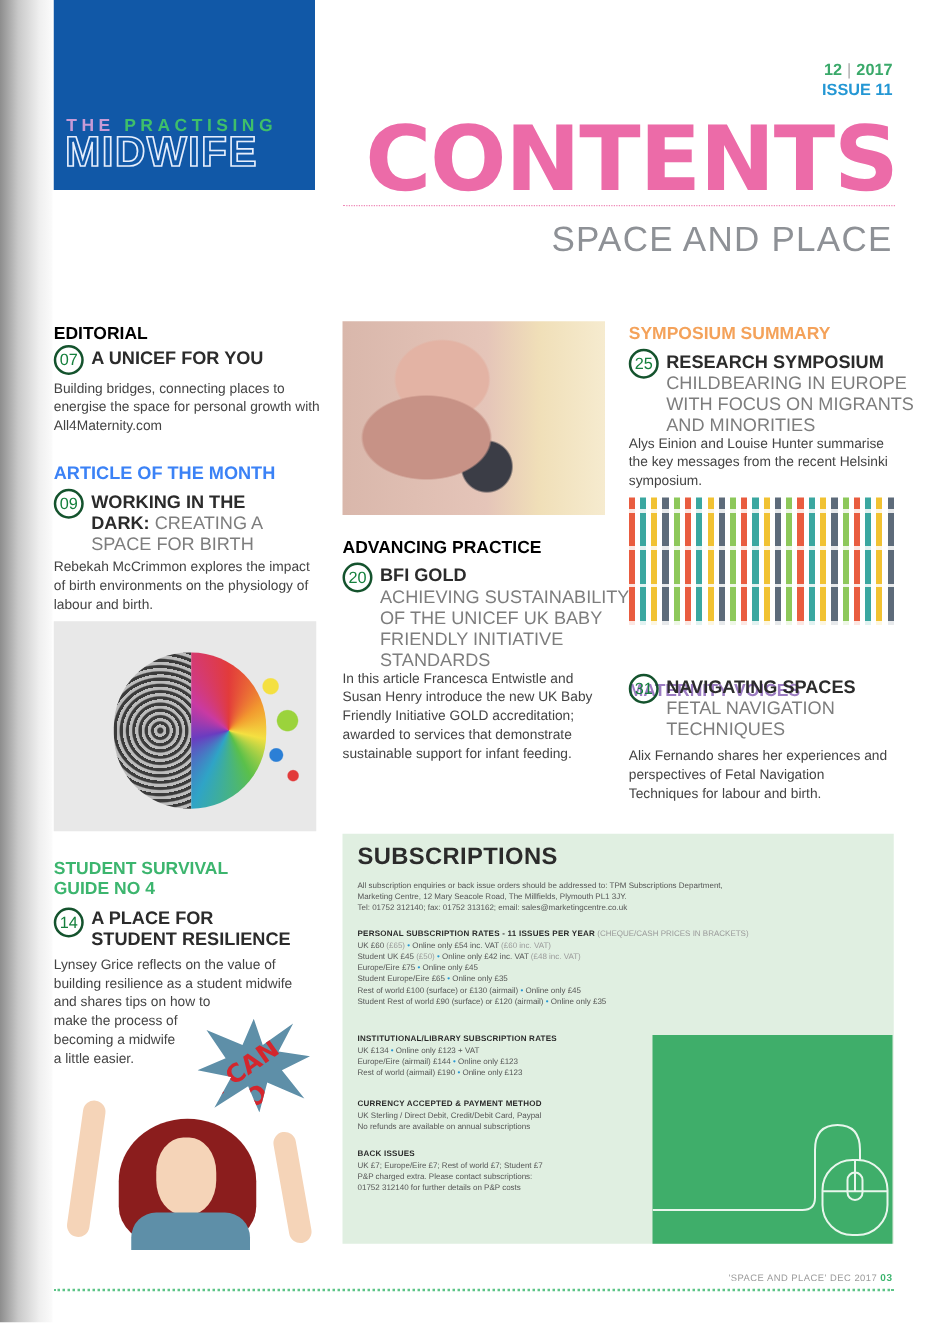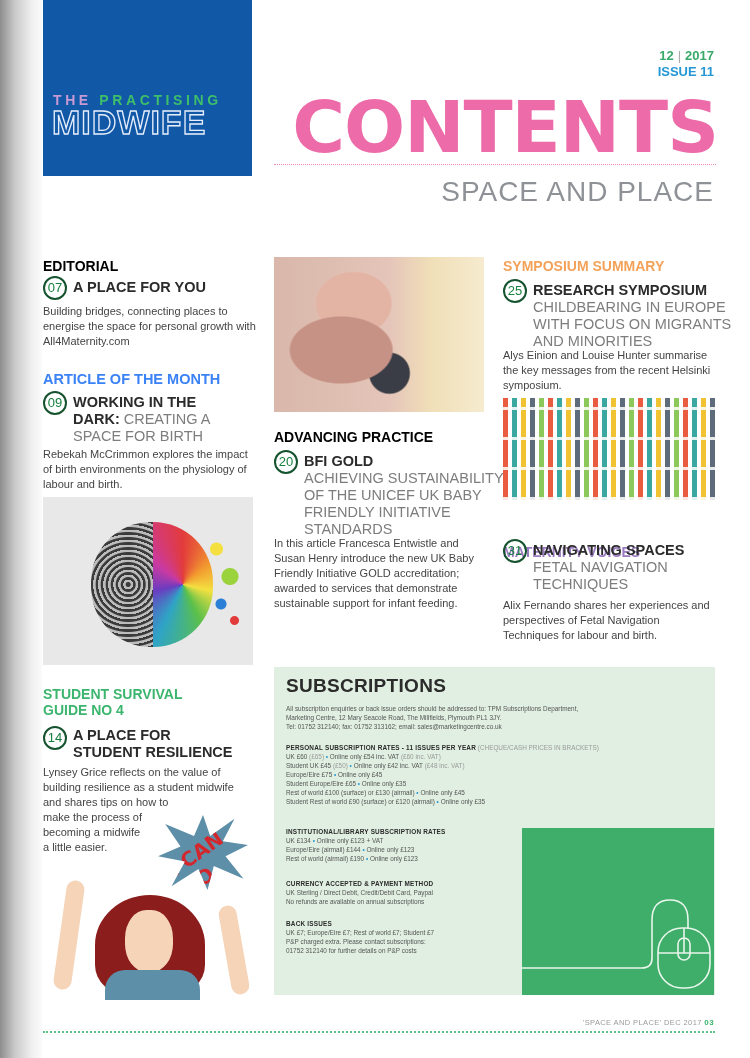--- a/index.html
+++ b/index.html
@@ -1,18 +1,18 @@
 <!DOCTYPE html>
 <html><head>
 <meta charset="utf-8">
 <style>
   html,body{margin:0;padding:0;}
   body{width:750px;height:1058px;position:relative;overflow:hidden;background:#fff;font-family:"Liberation Sans",sans-serif;color:#3a3a3a;}
   .spine{position:absolute;left:0;top:0;width:42px;height:1058px;background:linear-gradient(90deg,#8d8d8d 0%,#c9c9c9 35%,#efefef 75%,#fbfbfb 100%);}
-  .logo{position:absolute;left:43px;top:0;width:209px;height:176px;background:#1158a7;}
+  .logo{position:absolute;left:43px;top:0;width:209px;height:152px;background:#1158a7;}
   .logo .the{position:absolute;left:10px;top:92px;font:bold 14px "Liberation Sans",sans-serif;letter-spacing:3.6px;}
   .logo .the .t1{color:#c79ad6;}
   .logo .the .t2{color:#3fbf6a;}
   .logo .mid{position:absolute;left:9px;top:104px;font:bold 34px "Liberation Sans",sans-serif;letter-spacing:1px;color:transparent;-webkit-text-stroke:1.3px #e6eefc;line-height:36px;}
   .issue{position:absolute;right:36px;top:48px;text-align:right;font:bold 13px "Liberation Sans",sans-serif;line-height:16px;}
   .issue .date{color:#3aa96a;}
   .issue .date .sep{color:#aaa;font-weight:normal;padding:0 4px;}
   .issue .num{color:#2497d4;}
   .contents{position:absolute;left:273px;top:88px;font:bold 72px "DejaVu Sans",sans-serif;color:#ec6ba8;letter-spacing:-1px;line-height:78px;width:445px;text-align:right;}
   .pinkrule{position:absolute;left:274px;top:164px;width:442px;border-top:1.5px dotted #ef88b7;}
@@ -72,21 +72,21 @@
   <div class="date"><span>12</span><span class="sep">|</span><span>2017</span></div>
   <div class="num">ISSUE 11</div>
 </div>
 
 <div class="contents">CONTENTS</div>
 <div class="pinkrule"></div>
 <div class="subtitle">SPACE AND PLACE</div>
 
 <div class="sec blue" style="left:43px;top:258px;">EDITORIAL</div>
 <div class="art-title" style="left:43px;top:276px;">
-  <span class="numc">07</span><span class="t" style="padding-top:3px;">A PLACE FOR YOU</span>
+  <span class="numc">07</span><span class="t" style="padding-top:3px;">A UNICEF FOR YOU</span>
 </div>
 <div class="desc" style="left:43px;top:304px;width:215px;">Building bridges, connecting places to energise the space for personal growth with All4Maternity.com</div>
 
 <div class="sec navy" style="left:43px;top:371px;font-size:14.5px;">ARTICLE OF THE MONTH</div>
 <div class="art-title" style="left:43px;top:391px;">
   <span class="numc">09</span><span class="t" style="padding-top:3px;">
     <span>WORKING IN THE</span><br>
     <span>DARK:</span><span class="light"> CREATING A</span><br>
     <span class="light">SPACE FOR BIRTH</span>
   </span>

